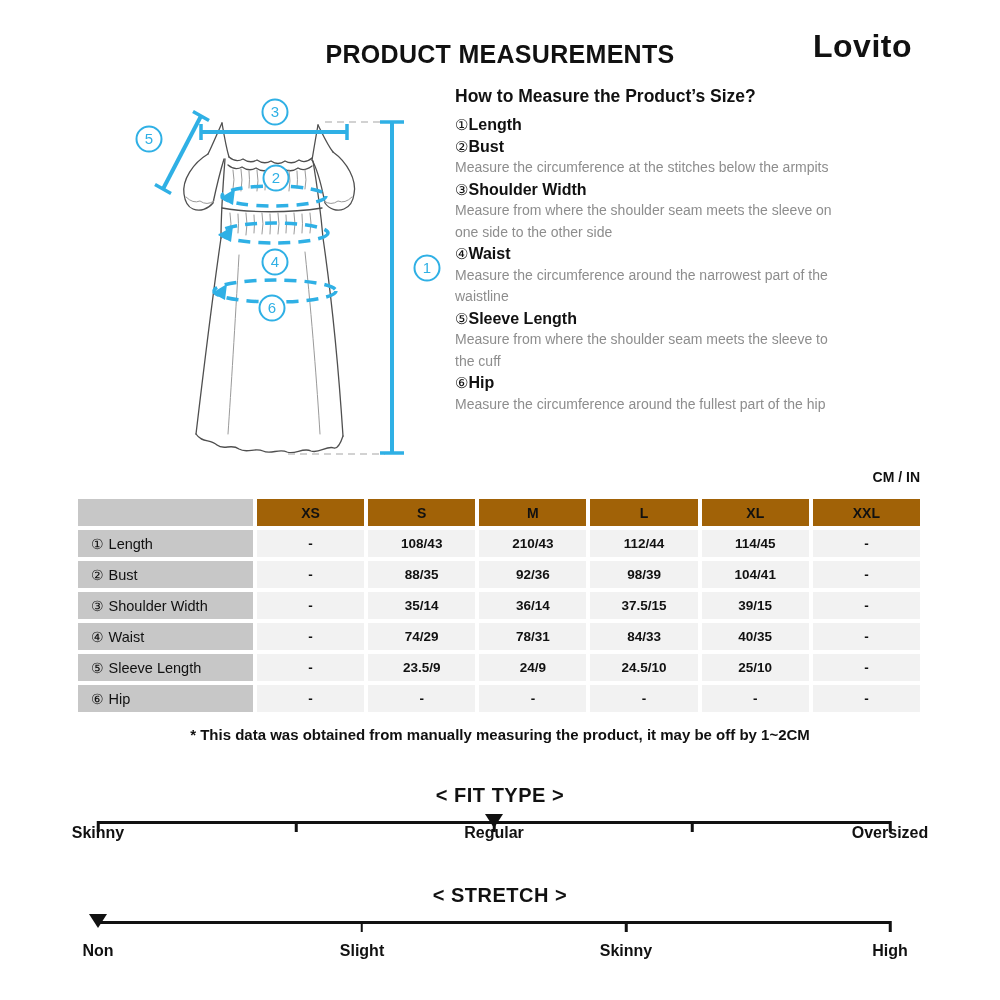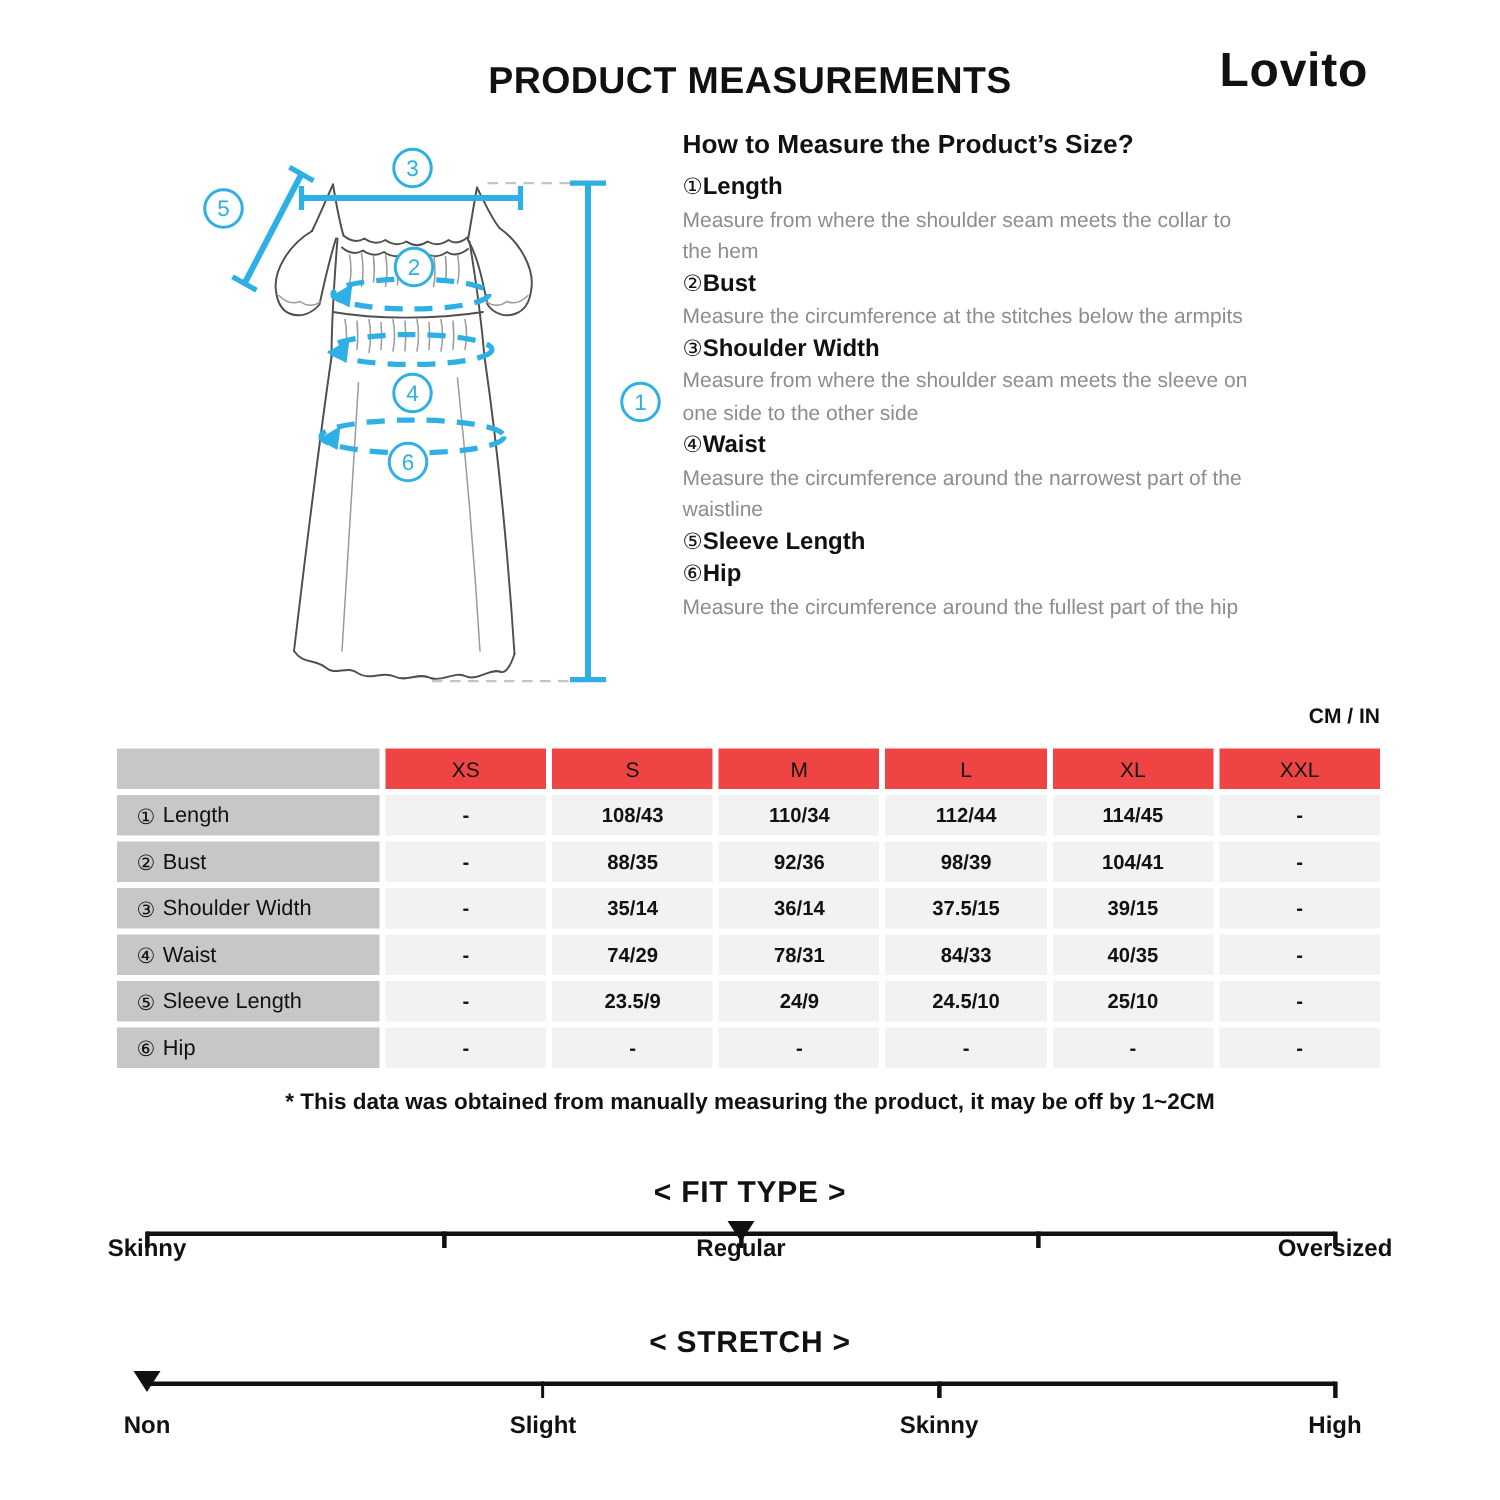--- a/index.html
+++ b/index.html
@@ -19,21 +19,21 @@
 
   
   .diagram{position:absolute;left:100px;top:90px;width:350px;height:390px;}
   .diagram text{font-family:"Liberation Sans",sans-serif;}
 
   
   .unit-label{position:absolute;top:469px;right:80px;font-size:14px;font-weight:700;}
   .size-table{position:absolute;left:78px;top:499px;width:842px;display:grid;
               grid-template-columns:175px repeat(6,1fr);gap:4px 4px;grid-auto-rows:27px;}
   .cell{display:flex;align-items:center;justify-content:center;font-size:14px;}
-  .cell.head{background:#ef4444;font-weight:400;}
+  .cell.head{background:#a16207;font-weight:700;}
   .cell.corner{background:#c7c7c7;}
   .cell.rowlabel{background:#c7c7c7;justify-content:flex-start;padding-left:13px;font-size:14.5px;}
   .cell.rowlabel .num{margin-right:5px;font-size:14px;}
   .cell.val{background:#f2f2f2;font-weight:700;font-size:13.5px;}
   .footnote{position:absolute;top:726px;left:0;right:0;text-align:center;font-size:15px;font-weight:700;}
 
   
   .scale-title{position:absolute;left:0;right:0;text-align:center;font-size:20px;font-weight:800;letter-spacing:.5px;}
   .scale-track{position:absolute;left:98px;width:792px;height:2.5px;background:#111;}
   .tick{position:absolute;top:0;width:2.5px;height:11px;background:#111;transform:translateX(-50%);}
@@ -130,39 +130,39 @@
         <text x="172" y="223">6</text>
       </g>
     </g>
   </svg>
 
   <div class="guide">
     <div class="guide-heading">How to Measure the Product’s Size?</div>
 
     <div>
       <div class="g-head"><span class="g-num">①</span><span>Length</span></div>
-      <div class="g-desc">Measure from where the shoulder seam meets the collar to
-the hem</div>
     </div>
     <div>
       <div class="g-head"><span class="g-num">②</span><span>Bust</span></div>
       <div class="g-desc">Measure the circumference at the stitches below the armpits</div>
     </div>
     <div>
       <div class="g-head"><span class="g-num">③</span><span>Shoulder Width</span></div>
       <div class="g-desc">Measure from where the shoulder seam meets the sleeve on
 one side to the other side</div>
     </div>
     <div>
       <div class="g-head"><span class="g-num">④</span><span>Waist</span></div>
       <div class="g-desc">Measure the circumference around the narrowest part of the
 waistline</div>
     </div>
     <div>
       <div class="g-head"><span class="g-num">⑤</span><span>Sleeve Length</span></div>
+      <div class="g-desc">Measure from where the shoulder seam meets the sleeve to
+the cuff</div>
     </div>
     <div>
       <div class="g-head"><span class="g-num">⑥</span><span>Hip</span></div>
       <div class="g-desc">Measure the circumference around the fullest part of the hip</div>
     </div>
   </div>
 
   <div class="unit-label">CM / IN</div>
 
   <div class="size-table">
@@ -173,21 +173,21 @@
     <div class="cell head">L</div>
     <div class="cell head">XL</div>
     <div class="cell head">XXL</div>
 
     <div class="cell rowlabel">
         <span class="num">①</span>
         <span>Length</span>
       </div>
     <div class="cell val">-</div>
     <div class="cell val">108/43</div>
-    <div class="cell val">110/34</div>
+    <div class="cell val">210/43</div>
     <div class="cell val">112/44</div>
     <div class="cell val">114/45</div>
     <div class="cell val">-</div>
 
     <div class="cell rowlabel">
         <span class="num">②</span>
         <span>Bust</span>
       </div>
     <div class="cell val">-</div>
     <div class="cell val">88/35</div>

